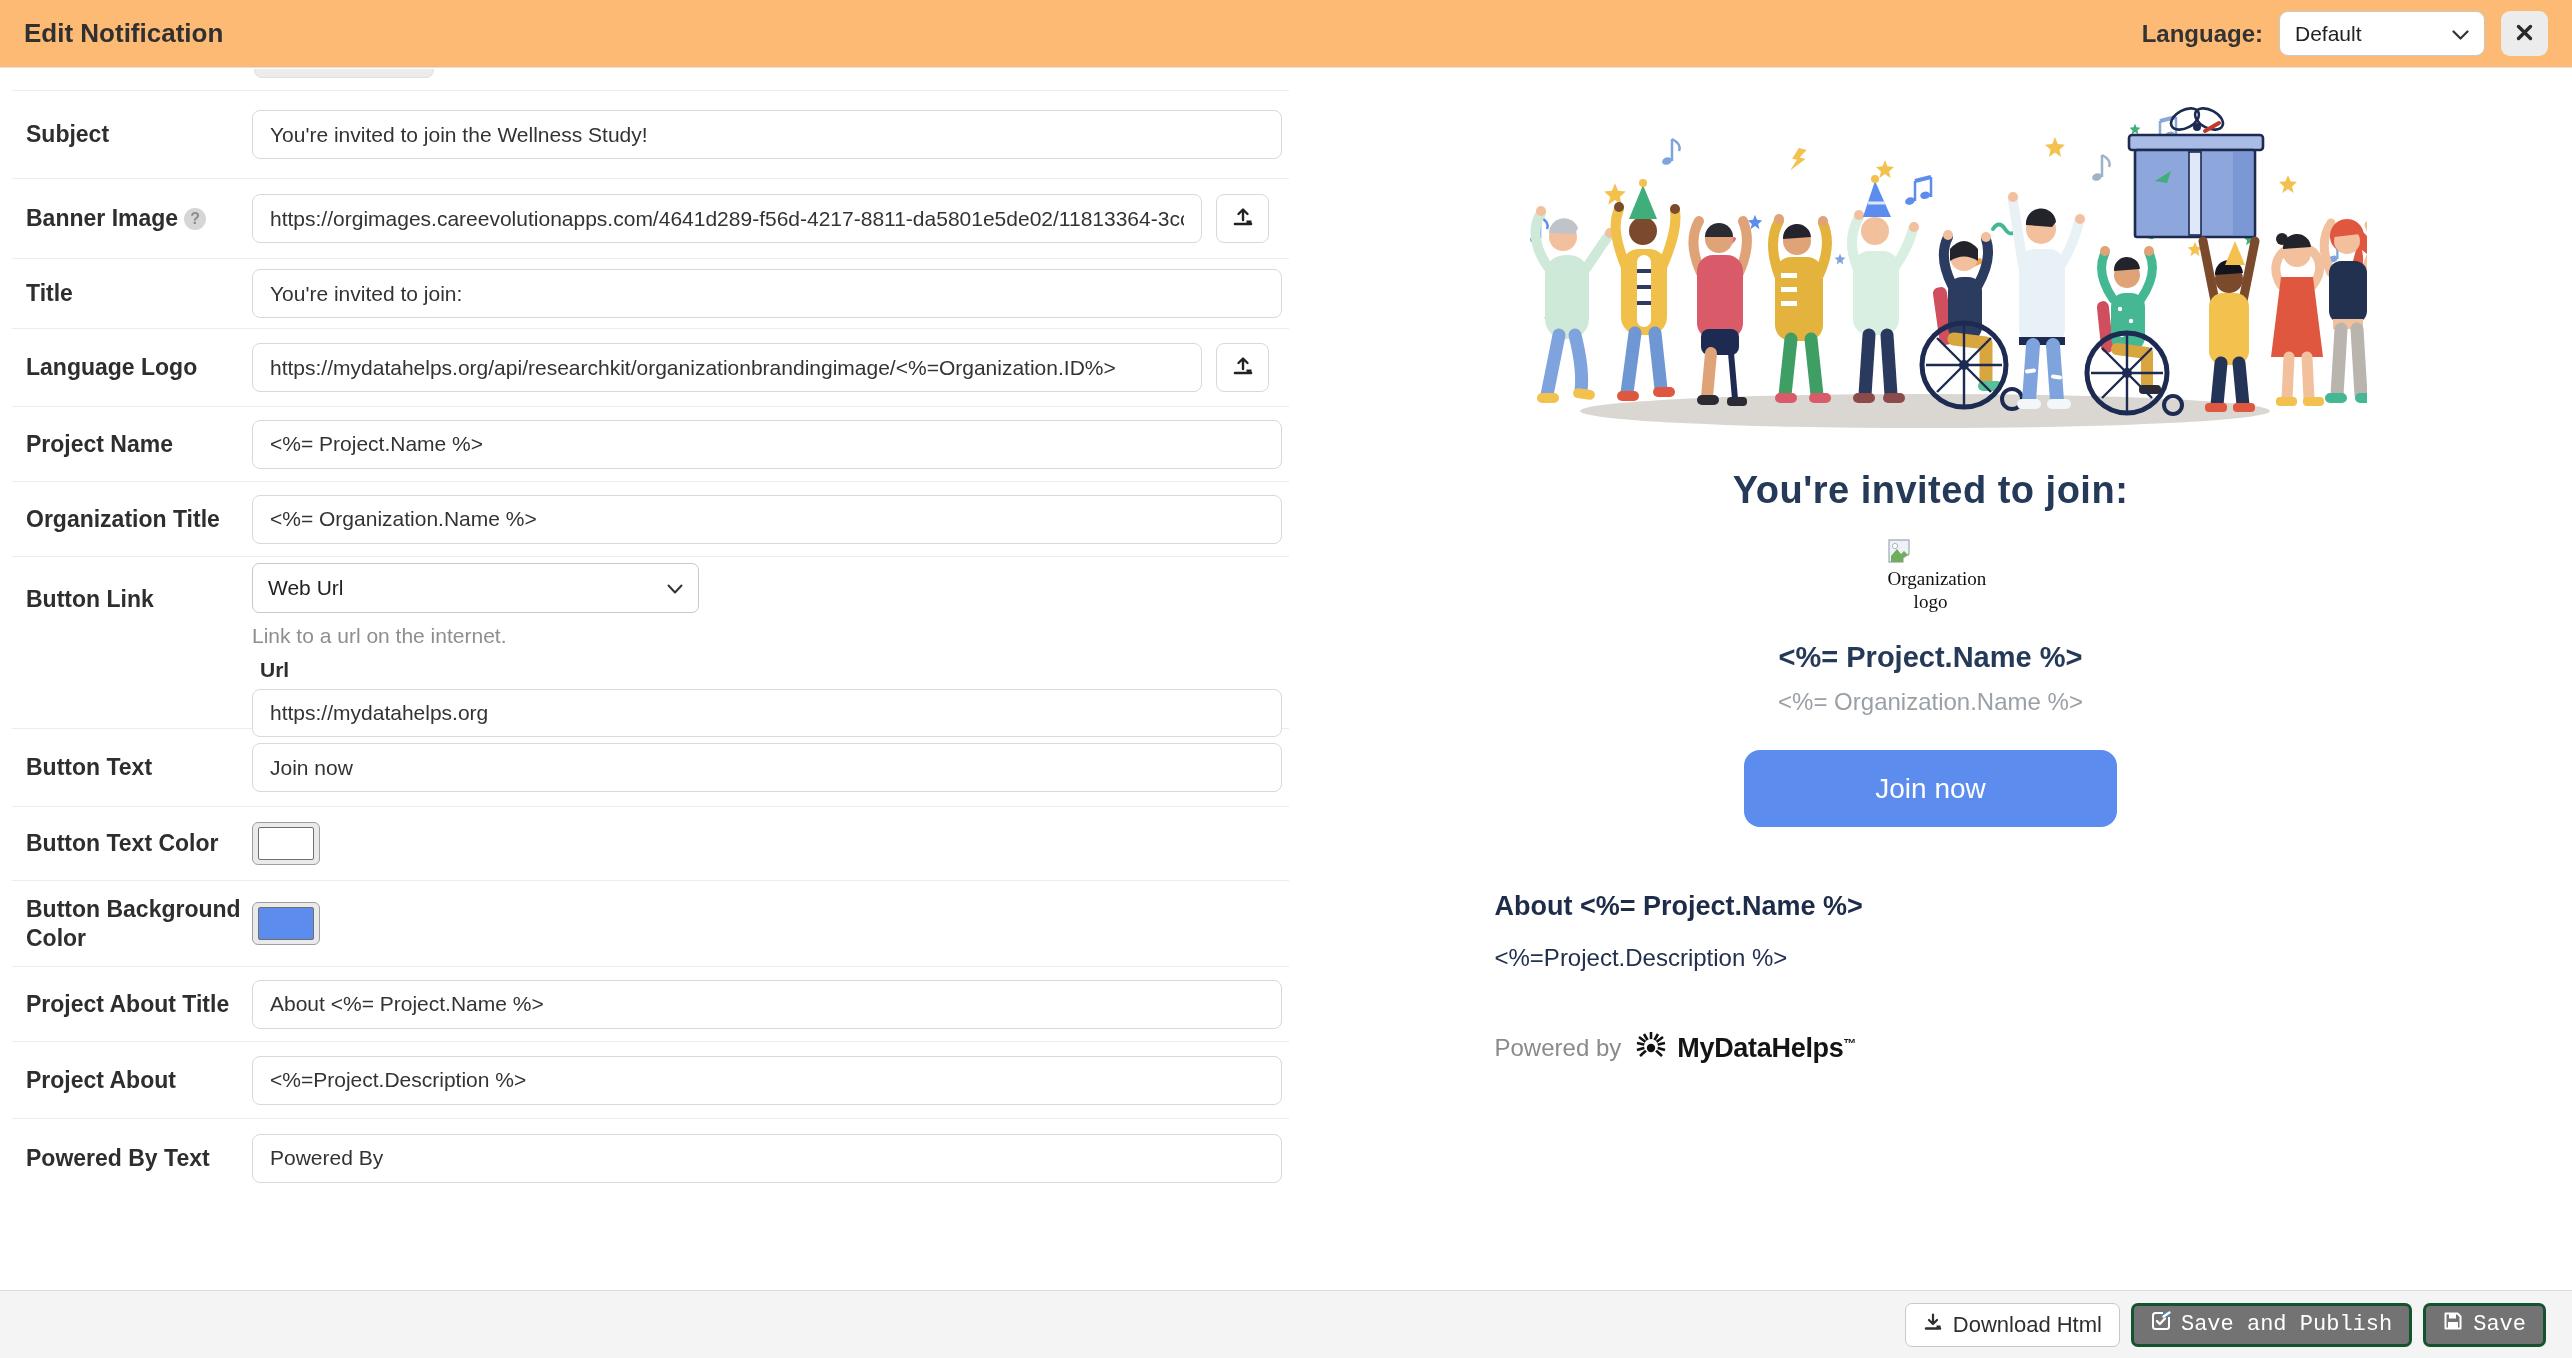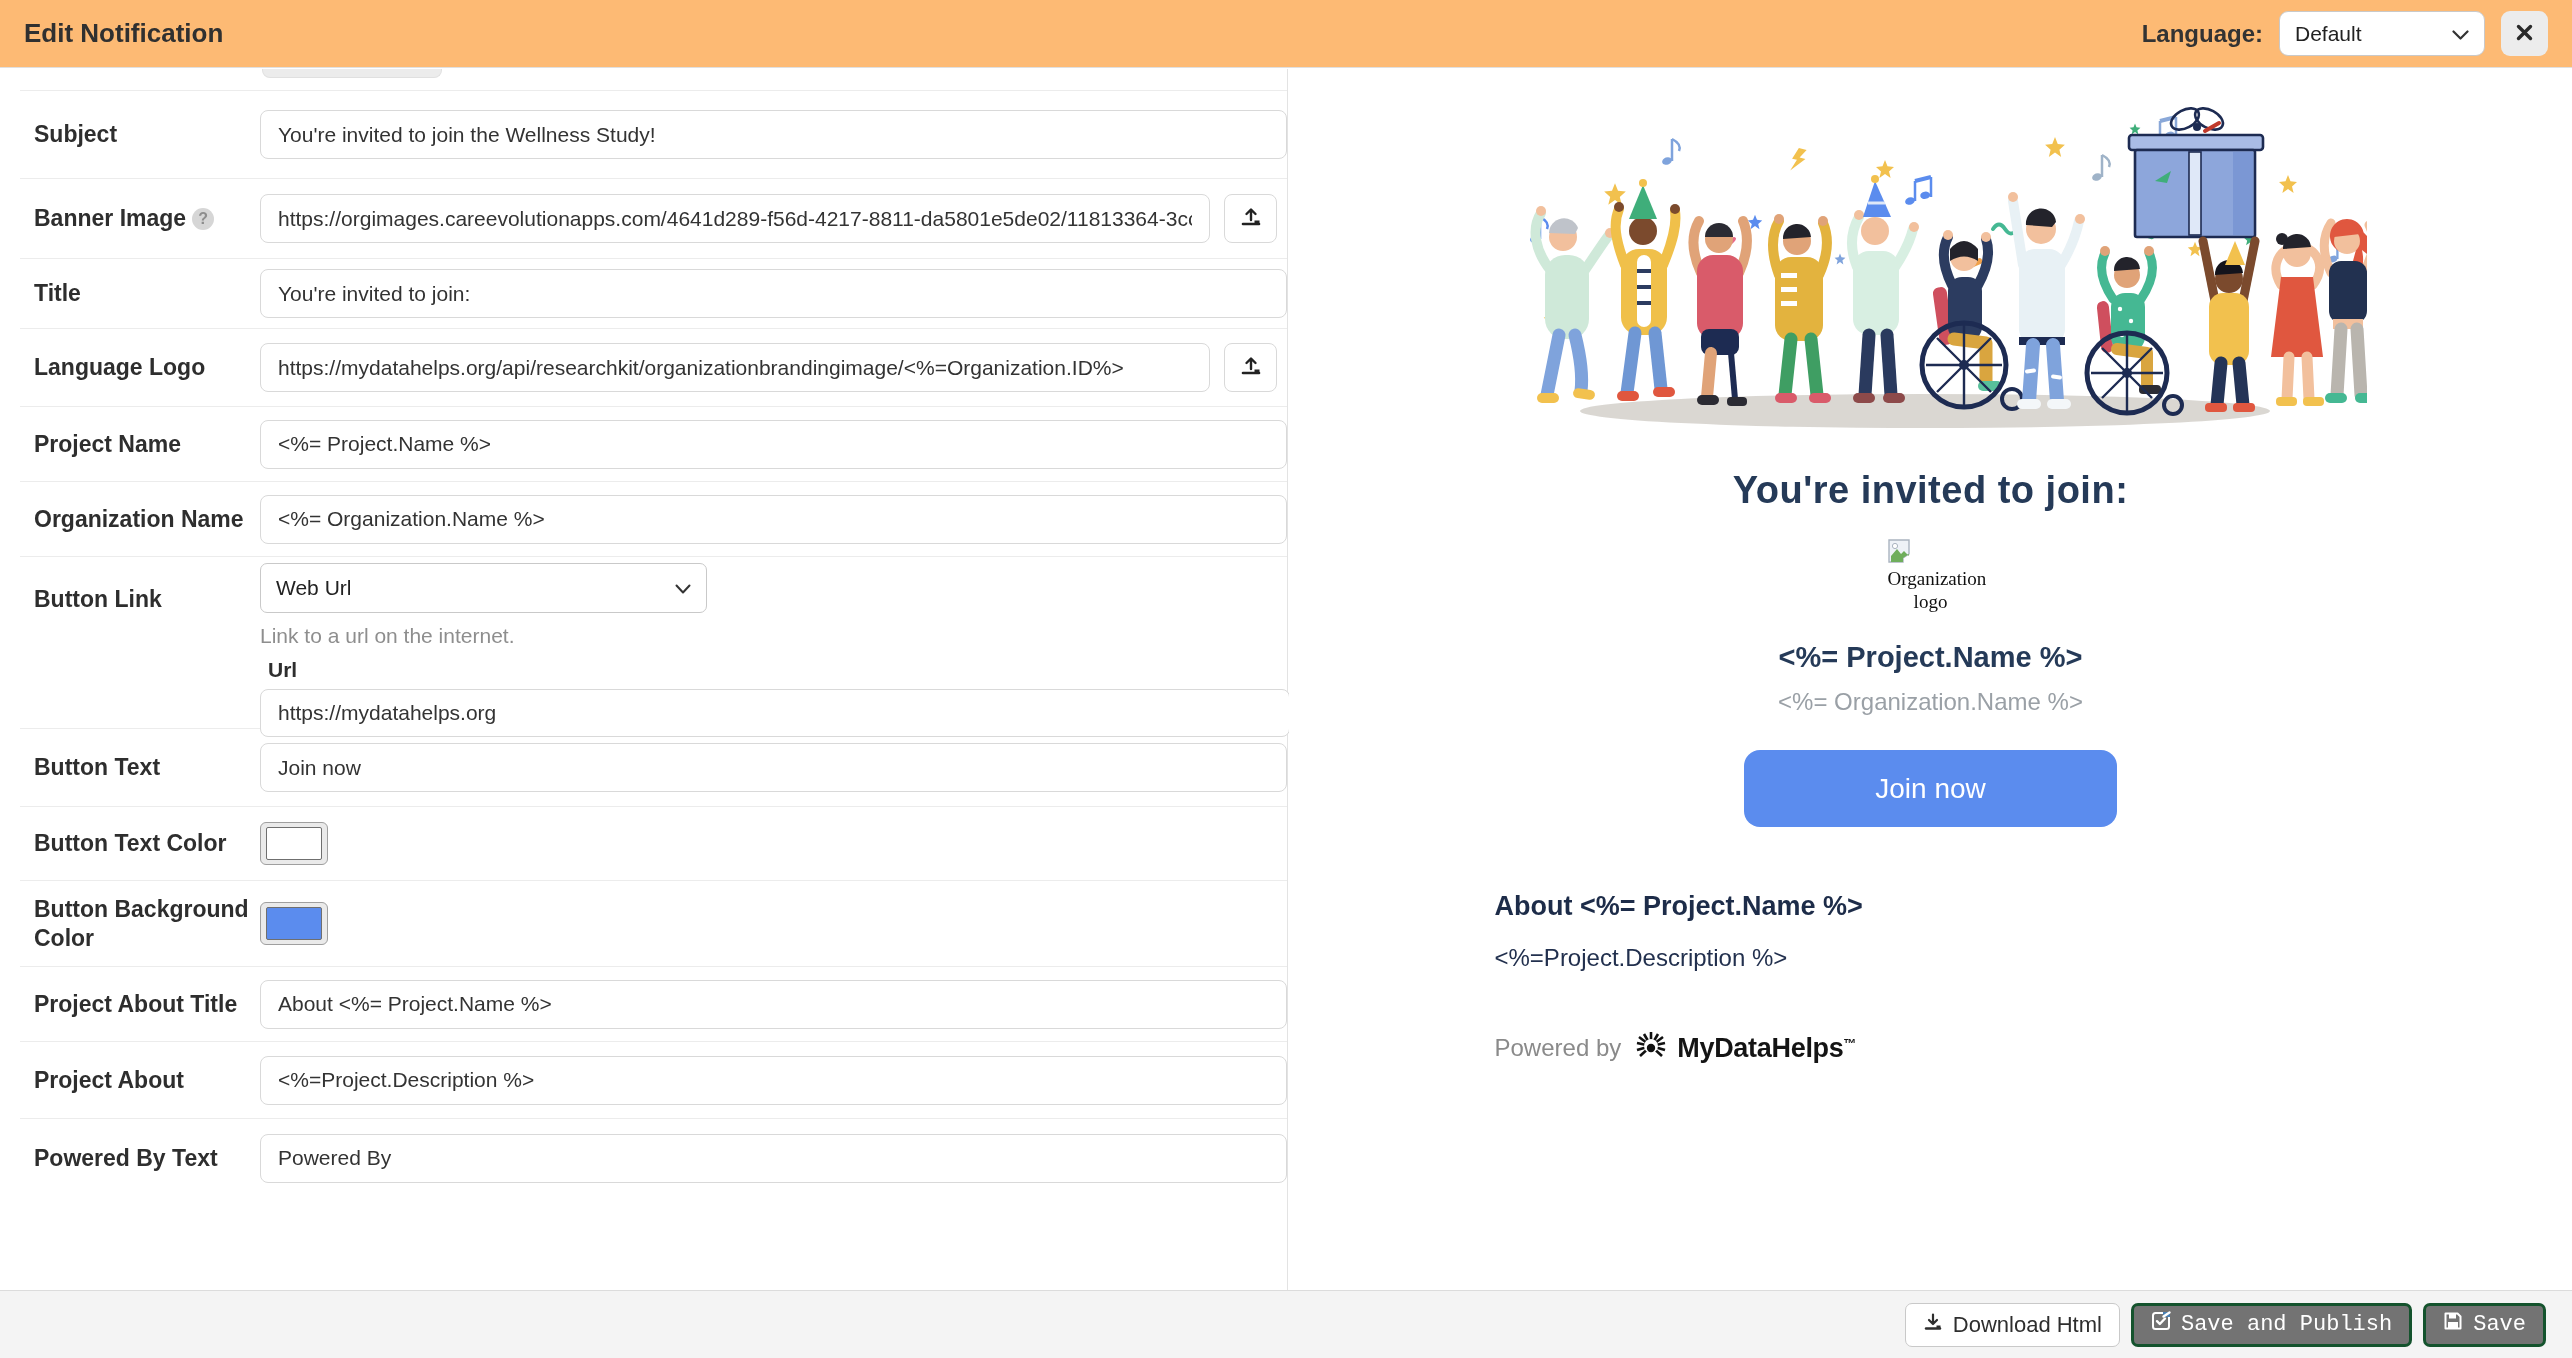--- a/index.html
+++ b/index.html
@@ -23,22 +23,22 @@
     border-radius:9px; display:flex; align-items:center; justify-content:space-between;
     padding:0 15px; font-size:21px; color:#222; cursor:pointer;
   }
   .close-button {
     width:47px; height:45px; background:#ececec; border:none; border-radius:9px;
     display:flex; align-items:center; justify-content:center; cursor:pointer;
   }
 
   
   .form-panel {
-    position:absolute; top:69px; left:0; width:1288px; bottom:68px;
-    background:#fff; border-right:1px solid #e3e3e3;padding-left:20px;
+    position:absolute; top:69px; left:12px; width:1288px; bottom:68px;
+    background:#fff; border-right:1px solid #e3e3e3;
   }
   .partial-row { height:22px; position:relative; border-bottom:1px solid #ececec; }
   .partial-control {
     position:absolute; left:242px; top:0; width:180px; height:9px;
     background:#ececec; border:1px solid #e0e0e0; border-top:none;
     border-radius:0 0 8px 8px;
   }
   .form-row {
     display:flex; align-items:center; padding-left:14px;
     border-bottom:1px solid #ececec;
@@ -203,21 +203,21 @@
       </button>
     </div>
   </div>
 
   <div class="form-row row-pname">
     <div class="row-label">Project Name</div>
     <input class="text-input" value="&lt;%= Project.Name %&gt;" style="">
   </div>
 
   <div class="form-row row-oname">
-    <div class="row-label">Organization Name</div>
+    <div class="row-label">Organization Title</div>
     <input class="text-input" value="&lt;%= Organization.Name %&gt;" style="">
   </div>
 
   <div class="form-row row-blink">
     <div class="row-label">Button Link</div>
     <div>
       <div class="select-control link-select">
         <span>Web Url</span>
         <span>
           <svg width="16" height="11" viewBox="0 0 16 11">

